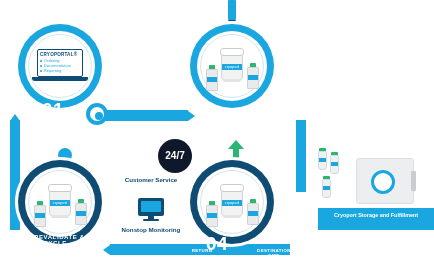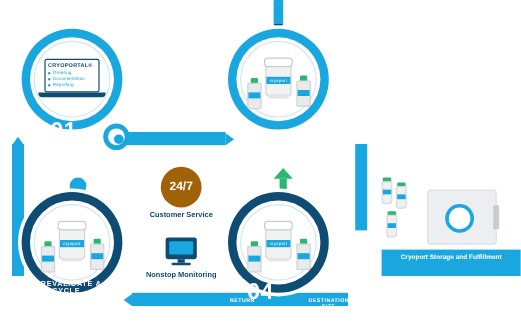--- a/index.html
+++ b/index.html
@@ -121,22 +121,22 @@
   .lt-item{
     position:absolute;left:7px;font-size:3.8px;color:#1aa7e0;letter-spacing:.1px;
   }
   .lt-bullet{
     position:absolute;left:3px;width:2px;height:2px;background:#1aa7e0;border-radius:50%;
   }
 
   
   .badge247{
     position:absolute;width:34px;height:34px;border-radius:50%;
-    background:#a16207;color:#ffffff;
-    font-size:10px;font-weight:bold;text-align:center;line-height:34px;
+    background:#0f172a;color:#ffffff;
+    font-size:10px;font-weight:bold;text-align:center;line-height:34px;margin-left:24px;
   }
   .svc-title{
     position:absolute;width:72px;text-align:center;
     font-size:6.2px;font-weight:bold;color:#0e4c73;line-height:1.25;
   }
 
   
   .monitor{position:absolute;}
   .mon-screen{position:absolute;left:0;top:0;width:26px;height:18px;background:#0e4c73;border-radius:2px;}
   .mon-inner{position:absolute;left:3px;top:3px;width:20px;height:11px;background:#1aa7e0;border-radius:1px;}

